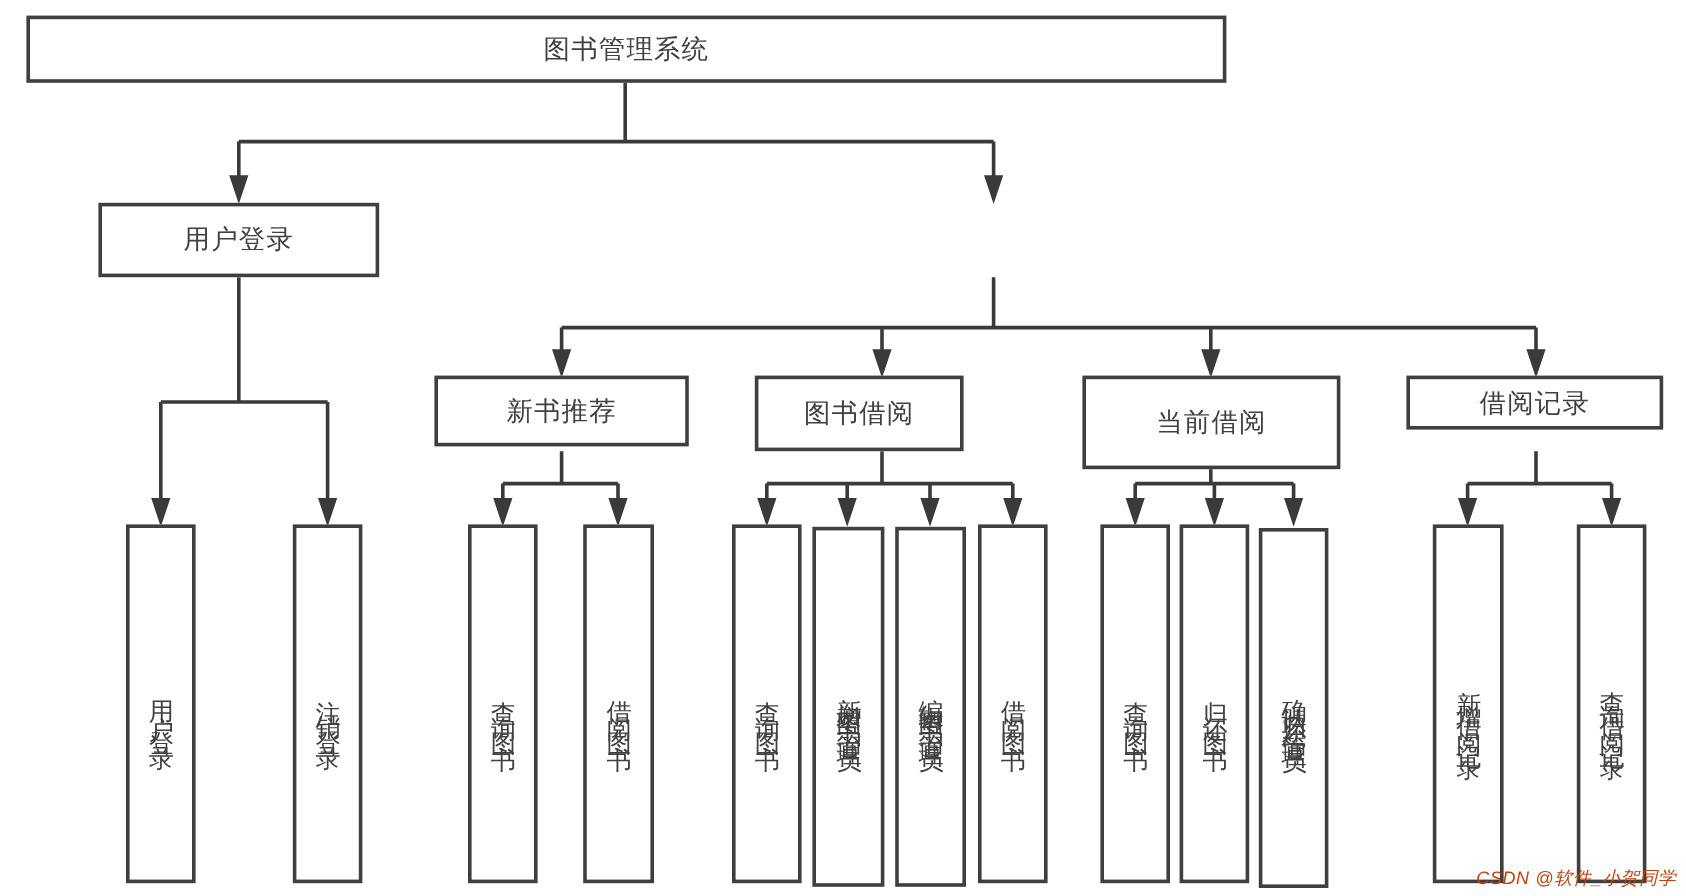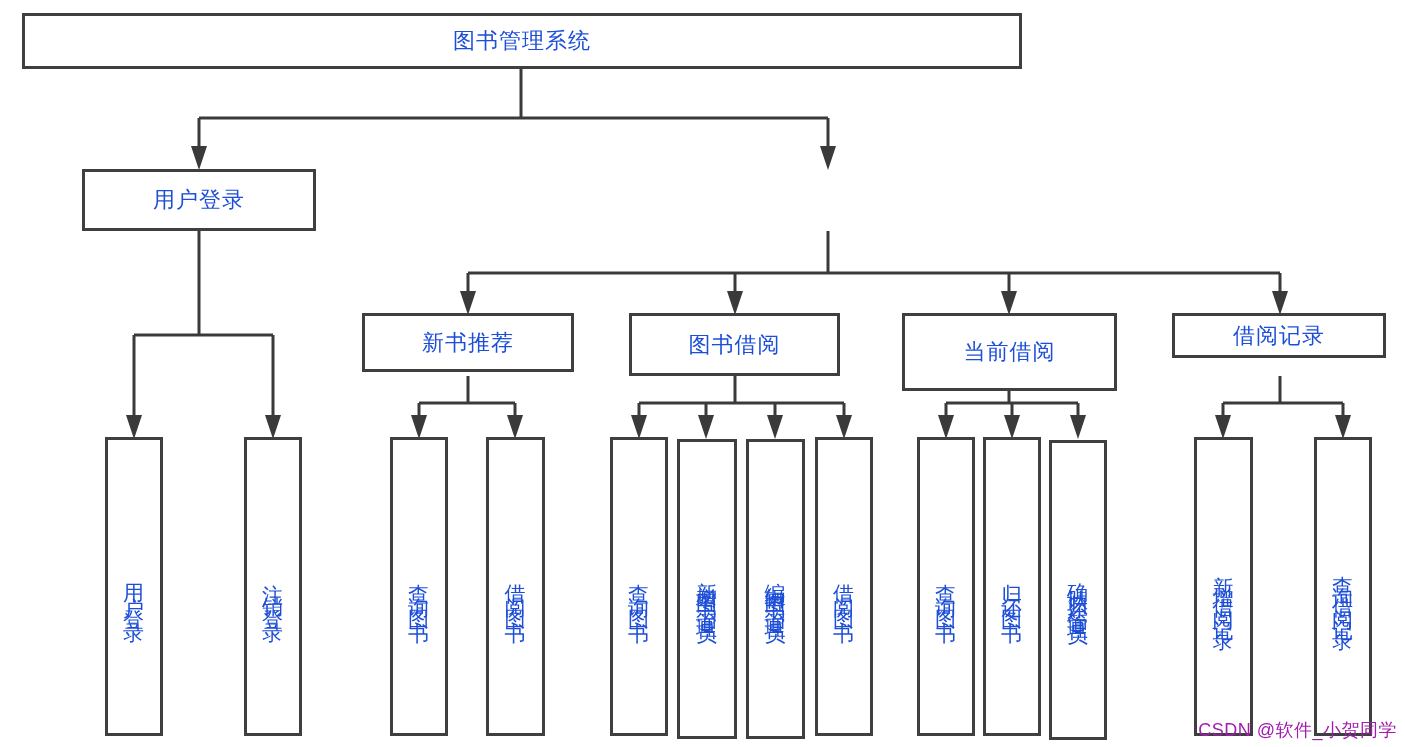--- a/index.html
+++ b/index.html
@@ -6,33 +6,33 @@
   .canvas {
     position:relative; width:1405px; height:747px;
     background:#ffffff; overflow:hidden;
     font-family:"Liberation Sans","DejaVu Sans",sans-serif;
   }
   svg.connectors { position:absolute; left:0; top:0; width:1405px; height:747px; }
   .node {
     position:absolute; background:#ffffff;
     border:3px solid #3f3f3f; box-sizing:border-box;
     display:flex; align-items:center; justify-content:center;
-    color:#1d4ed8; z-index:2;
+    color:#404040; z-index:2;
   }
   .node.h { font-size:22px; letter-spacing:1px; }
   .node.v span.lbl {
     writing-mode:vertical-rl; text-orientation:mixed;
     font-size:21px; letter-spacing:13px; line-height:1;
     display:block; margin-bottom:-13px;
   }
   .node.v.l6 span.lbl { letter-spacing:11px; margin-bottom:-11px; }
   .node.v.l9 span.lbl { letter-spacing:6px;  margin-bottom:-6px; }
   .watermark {
     position:absolute; right:8px; bottom:5px;
-    font-size:18px; color:#a21caf; z-index:5; letter-spacing:0.5px;
+    font-size:15px; color:#c2410c; z-index:5; letter-spacing:0.5px;font-style:italic;
   }
 </style>
 </head>
 <body>
 
 <div class="canvas">
 
   <svg class="connectors" viewBox="0 0 1405 747" xmlns="http://www.w3.org/2000/svg" aria-hidden="true">
 
     <path fill="none" stroke="#3a3a3a" stroke-width="3" d="
@@ -58,21 +58,21 @@
     <span class="lbl">图书管理系统</span>
   </div>
 
   <div class="node h" style="left:82px;top:169px;width:234px;height:62px">
     <span class="lbl">用户登录</span>
   </div>
 
   <div class="node h" style="left:362px;top:313px;width:212px;height:59px">
     <span class="lbl">新书推荐</span>
   </div>
-  <div class="node h" style="left:629px;top:313px;width:211px;height:63px">
+  <div class="node h" style="left:629px;top:313px;width:174px;height:63px">
     <span class="lbl">图书借阅</span>
   </div>
   <div class="node h" style="left:902px;top:313px;width:215px;height:78px">
     <span class="lbl">当前借阅</span>
   </div>
   <div class="node h" style="left:1172px;top:313px;width:214px;height:45px">
     <span class="lbl">借阅记录</span>
   </div>
 
   <div class="node v" style="left:105px;top:437px;width:58px;height:299px">

